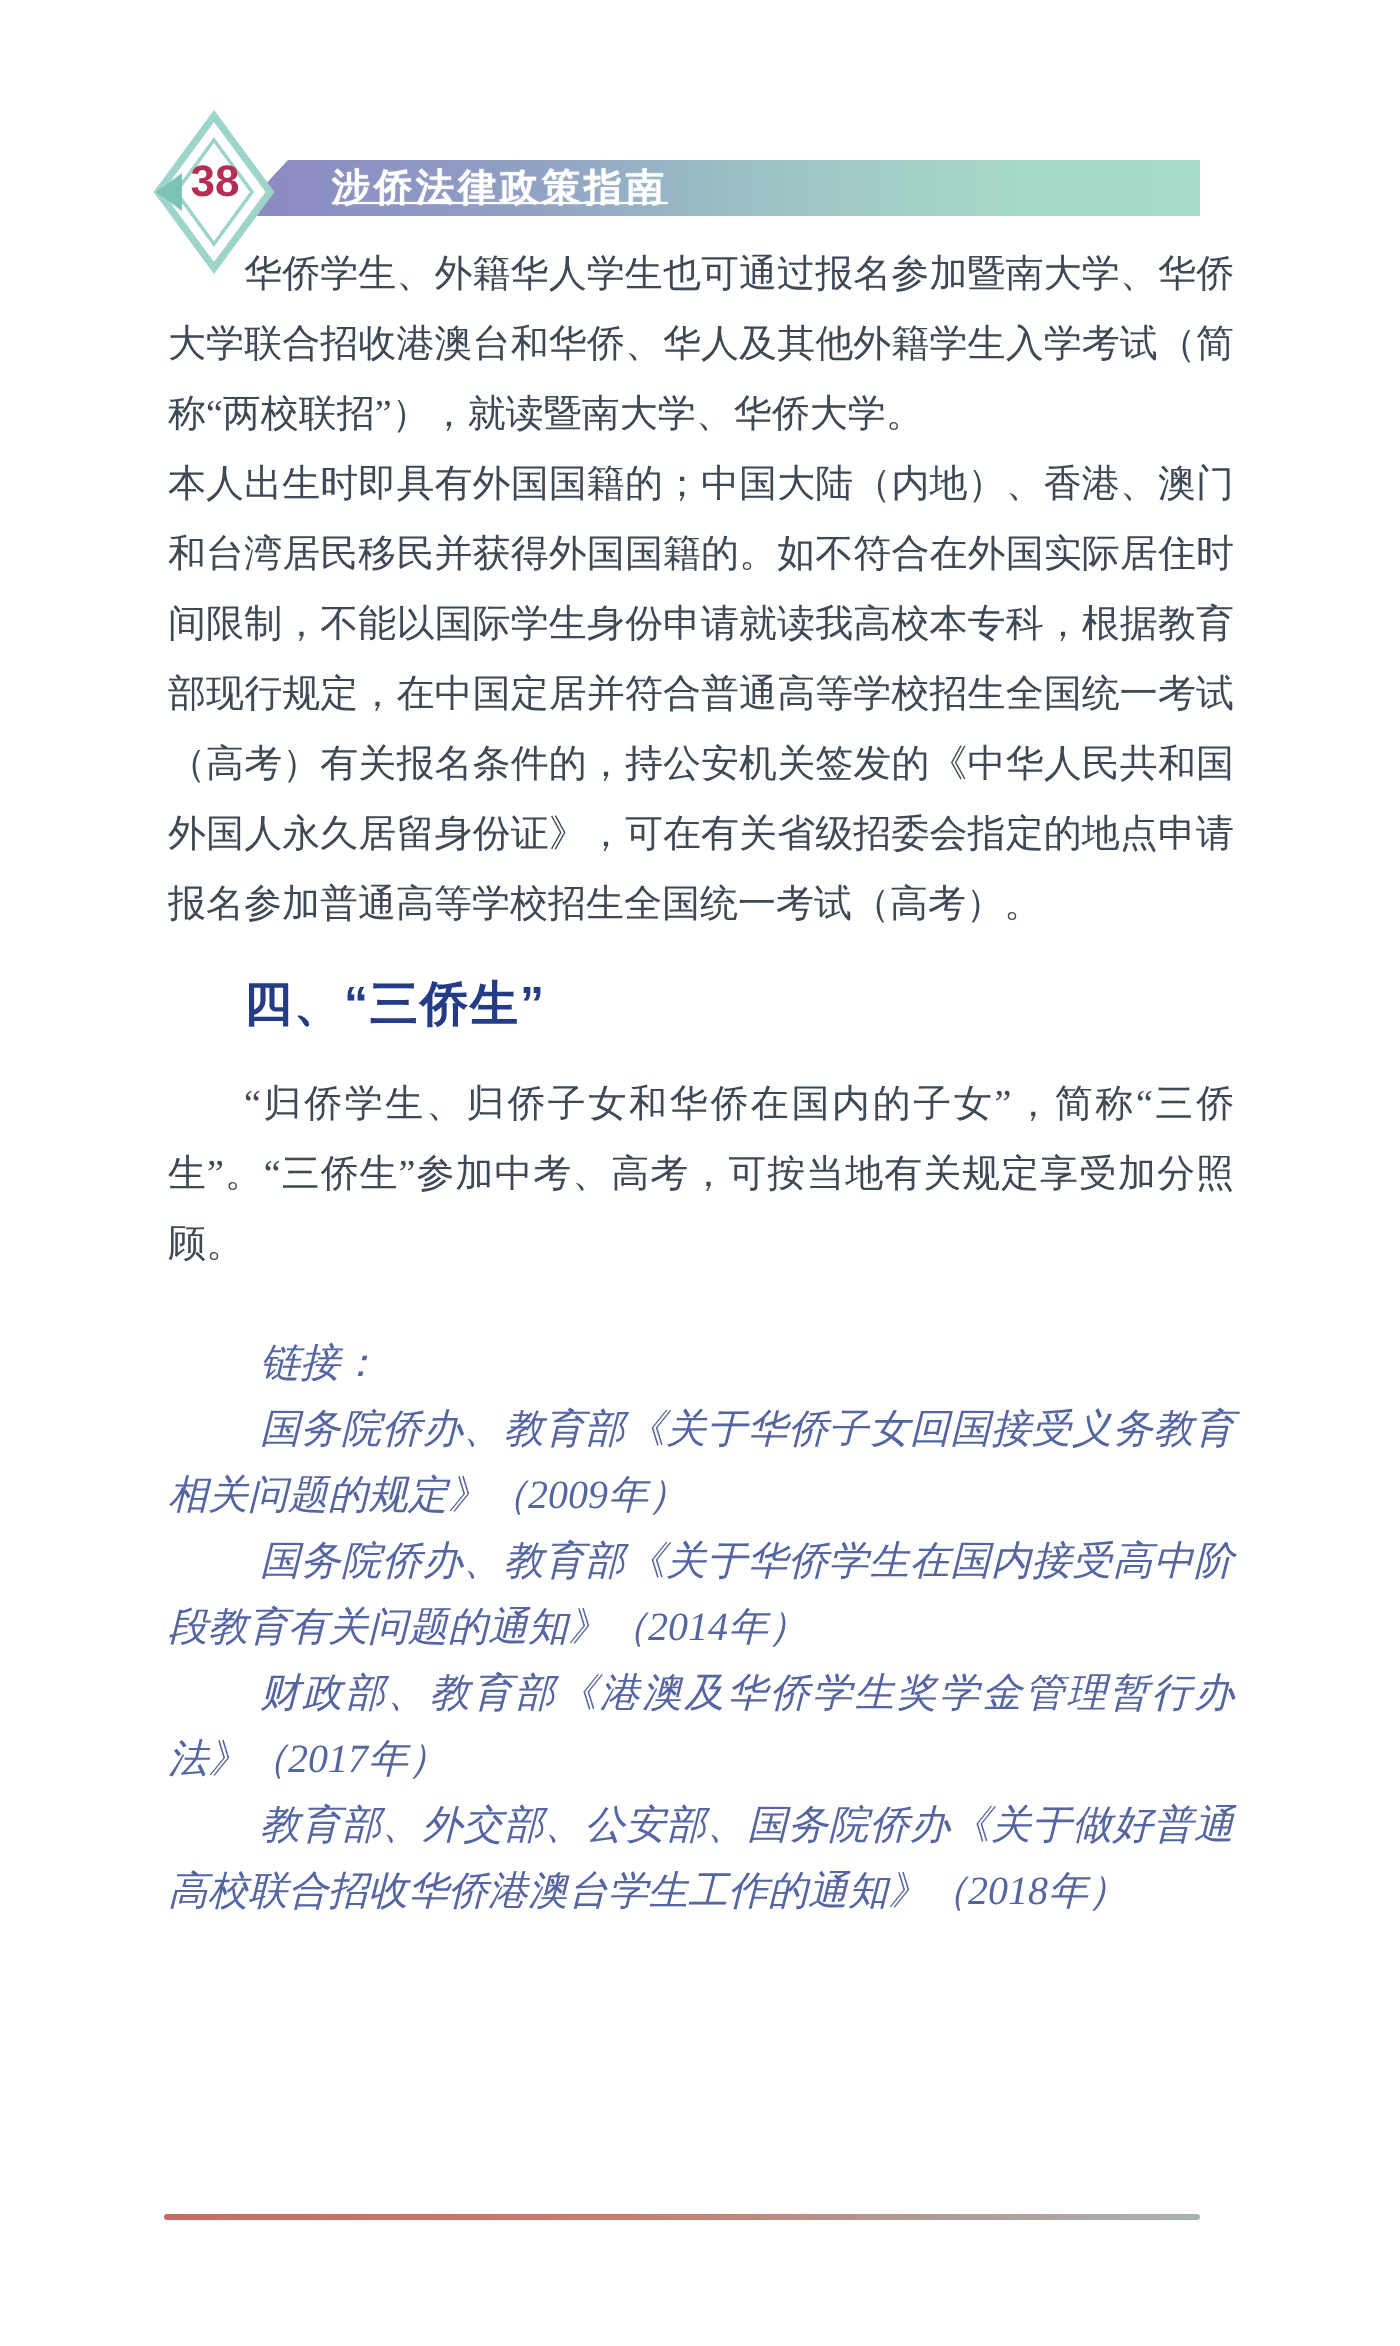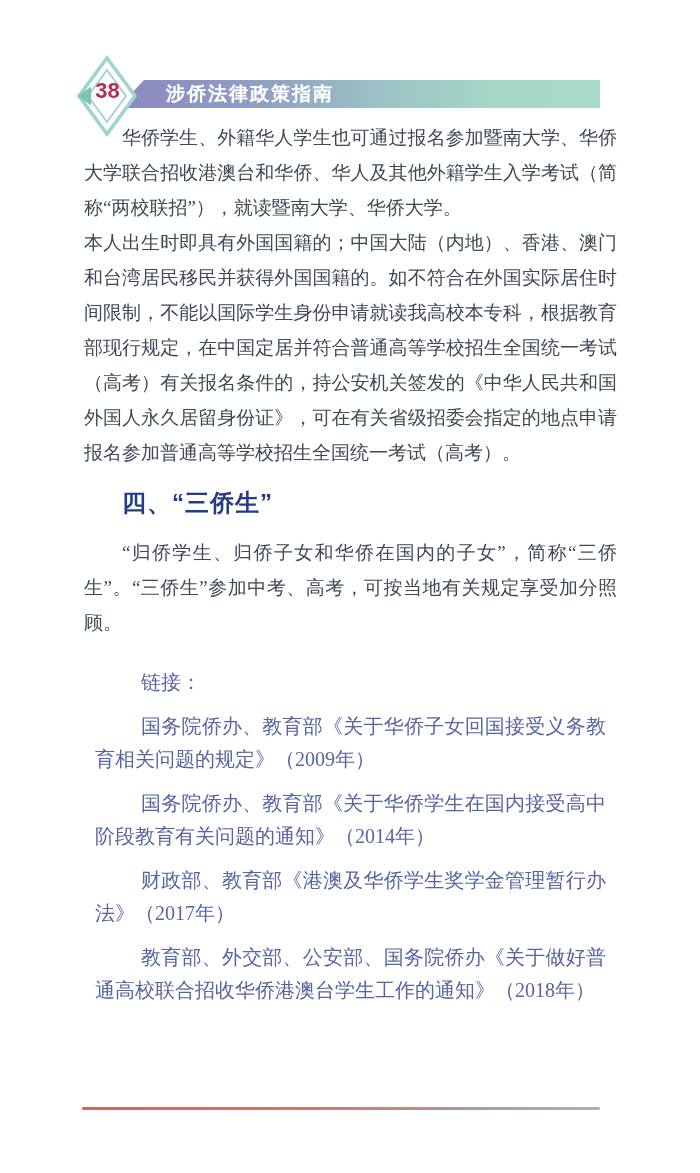--- a/index.html
+++ b/index.html
@@ -19,20 +19,21 @@
     clip-path:polygon(26px 0,100% 0,100% 100%,0 100%);
     display:flex;align-items:center;
     box-sizing:border-box;padding-left:48px;
     z-index:1;
   }
   .banner-title{
     color:#ffffff;
     font-family:"Liberation Sans", sans-serif;
     font-weight:bold;font-size:19px;letter-spacing:2px;
     text-shadow:0 0 1px rgba(255,255,255,.4);
+    text-decoration:underline;
   }
   .badge{position:absolute;left:76px;top:55px;width:62px;height:82px;z-index:2;}
   .badge svg{position:absolute;inset:0;}
   .badge .num{
     position:absolute;left:1px;right:0;top:23px;
     text-align:center;
     font-family:"Liberation Sans", sans-serif;
     font-weight:bold;font-size:22px;color:#b52d52;
   }
 
@@ -49,21 +50,21 @@
     margin:18px 0 17px 38px;
     font-family:"Liberation Sans", sans-serif;
     font-weight:bold;font-size:24px;line-height:30px;
     color:#233c85;letter-spacing:1px;
   }
   .links{
     margin-top:26px;
     font-size:20px;line-height:33px;
     color:#5565a2;
   }
-  .link-line{margin:11px;text-indent:2.3em;text-align:justify;}
+  .link-line{margin:0;text-indent:2.3em;text-align:justify;font-style:italic;}
 
   
   .rule{
     position:absolute;left:82px;top:1107px;
     width:518px;height:3px;border-radius:2px;
     background:linear-gradient(90deg,#c96a62 0%,#cc7a70 45%,#b19892 72%,#a9b2b3 100%);
   }
 </style>
 </head>
 <body>

